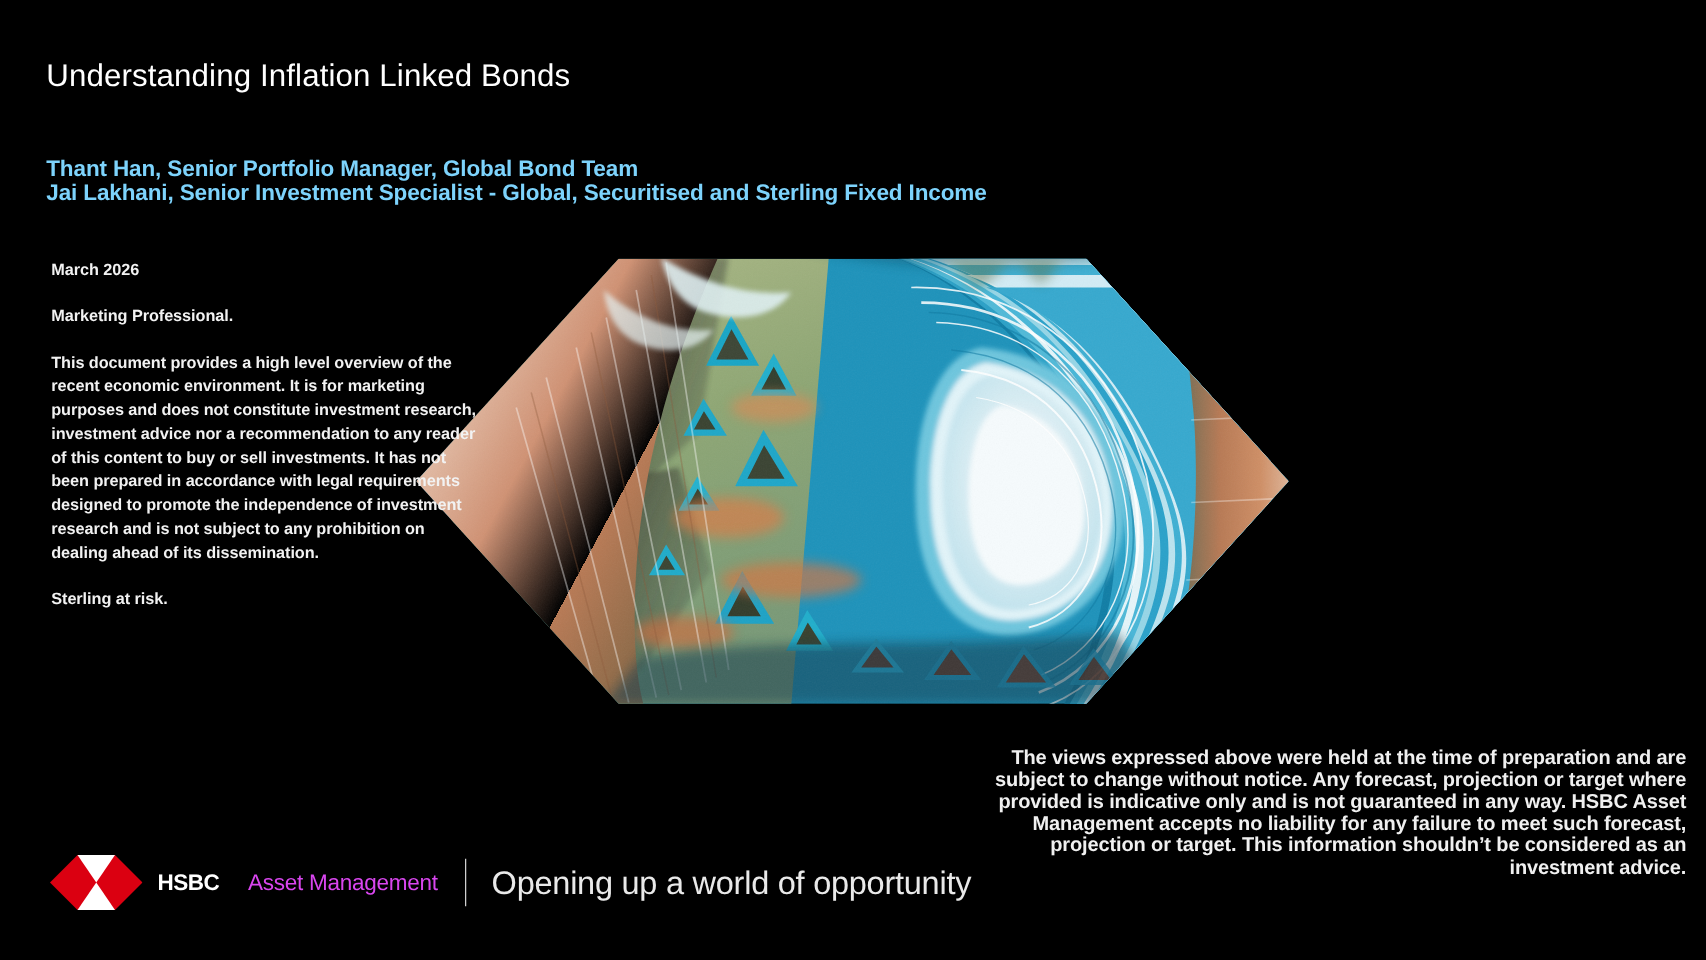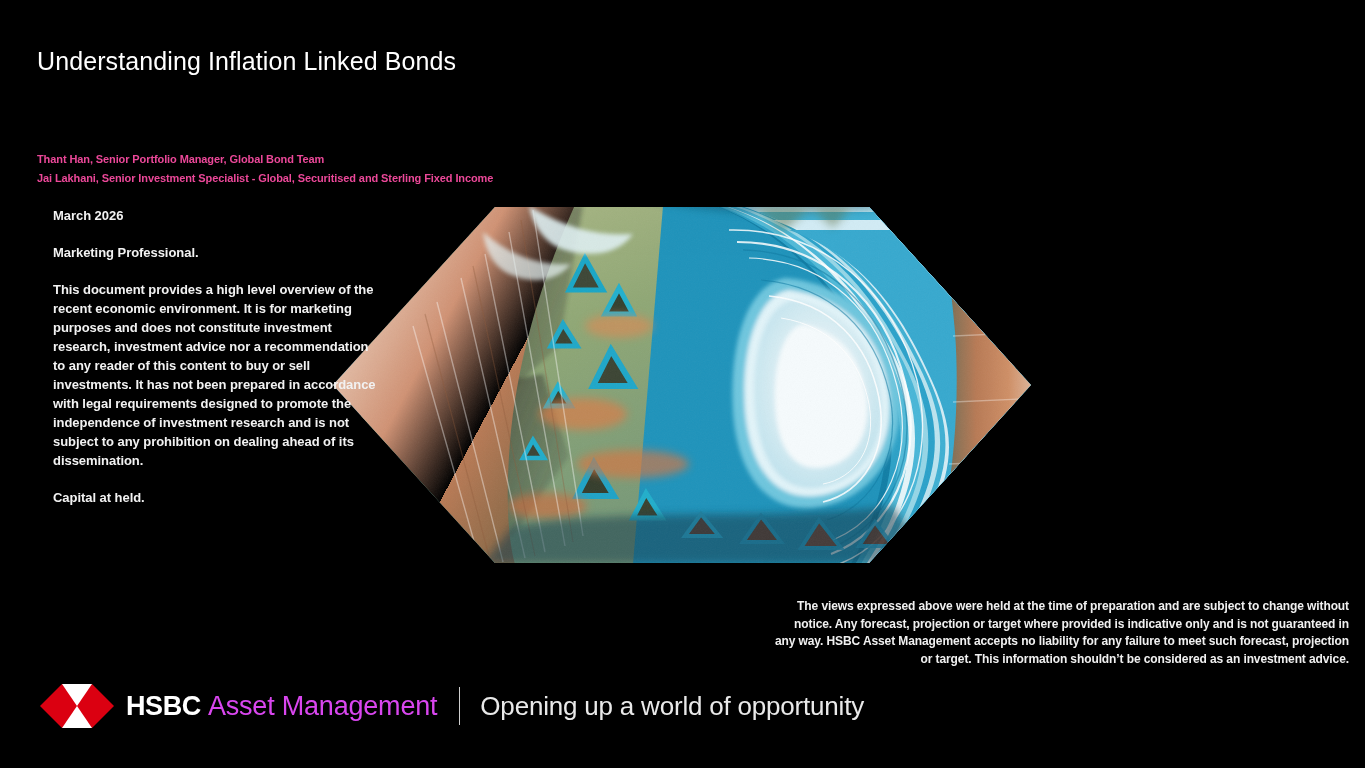--- a/index.html
+++ b/index.html
@@ -31,44 +31,43 @@
     letter-spacing: 0.1px;
     color: #ffffff;
     white-space: nowrap;
   }
 
   
   .authors {
     position: absolute;
     left: 37px;
     top: 126px;
-    font-size: 11px;
+    font-size: 18px;
     font-weight: bold;
     line-height: 19px;
     letter-spacing: -0.1px;
-    color: #ec4899;
+    color: #7dd3fc;
     white-space: nowrap;
-    margin-top: 24px;
   }
 
   
   .leftcol {
     position: absolute;
     left: 37px;
     top: 206px;
     width: 345px;
     font-size: 13px;
     font-weight: bold;
     line-height: 19px;
     letter-spacing: -0.05px;
     color: #f2f2f2;
     z-index: 5;
   }
   .leftcol p {
-    margin: 0 0 18px 16px;
+    margin: 0 0 18px 4px;
   }
 
   
   .hexwrap {
     position: absolute;
     left: 333px;
     top: 206px;
     width: 698px;
     height: 358px;
     z-index: 2;
@@ -77,21 +76,21 @@
     display: block;
   }
 
   
   .disclaimer {
     position: absolute;
     right: 16px;
     top: 598px;
     width: 578px;
     text-align: right;
-    font-size: 12px;
+    font-size: 16px;
     font-weight: bold;
     line-height: 17.5px;
     letter-spacing: -0.1px;
     color: #f0f0f0;
   }
 
   
   .footer {
     position: absolute;
     left: 40px;
@@ -100,26 +99,27 @@
     align-items: center;
     height: 50px;
   }
   .hsbc-mark {
     width: 74px;
     height: 44px;
     flex: 0 0 auto;
   }
   .brandtext {
     margin-left: 12px;
-    font-size: 27px;
+    font-size: 18px;
     line-height: 1;
     white-space: nowrap;
     color: #ffffff;
     display: flex;
     align-items: baseline;
+    gap: 16px;
   }
   .brand-bold {
     font-weight: bold;
     letter-spacing: -0.4px;
   }
   .brand-light {
     font-weight: 300;
     margin-left: 7px;
     letter-spacing: -0.2px;
     color: #d946ef;
@@ -339,21 +339,21 @@
 
         <rect x="0" y="0" width="698" height="358" fill="#ffffff" opacity="0.05" filter="url(#grain)"></rect>
       </g>
     </svg>
   </div>
 
   <div class="leftcol">
     <p>March 2026</p>
     <p>Marketing Professional.</p>
     <p>This document provides a high level overview of the recent economic environment. It is for marketing purposes and does not constitute investment research, investment advice nor a recommendation to any reader of this content to buy or sell investments. It has not been prepared in accordance with legal requirements designed to promote the independence of investment research and is not subject to any prohibition on dealing ahead of its dissemination.</p>
-    <p>Capital at held.</p>
+    <p>Sterling at risk.</p>
   </div>
 
   <div class="disclaimer">The views expressed above were held at the time of preparation and are subject to change without notice. Any forecast, projection or target where provided is indicative only and is not guaranteed in any way. HSBC Asset Management accepts no liability for any failure to meet such forecast, projection or target. This information shouldn’t be considered as an investment advice.</div>
 
   <div class="footer">
     <svg class="hsbc-mark" viewBox="0 0 74 44" xmlns="http://www.w3.org/2000/svg">
       <polygon points="22,0 52,0 74,22 52,44 22,44 0,22" fill="#db0011"></polygon>
       <polygon points="22,0 52,0 37,22" fill="#ffffff"></polygon>
       <polygon points="22,44 52,44 37,22" fill="#ffffff"></polygon>
     </svg>

